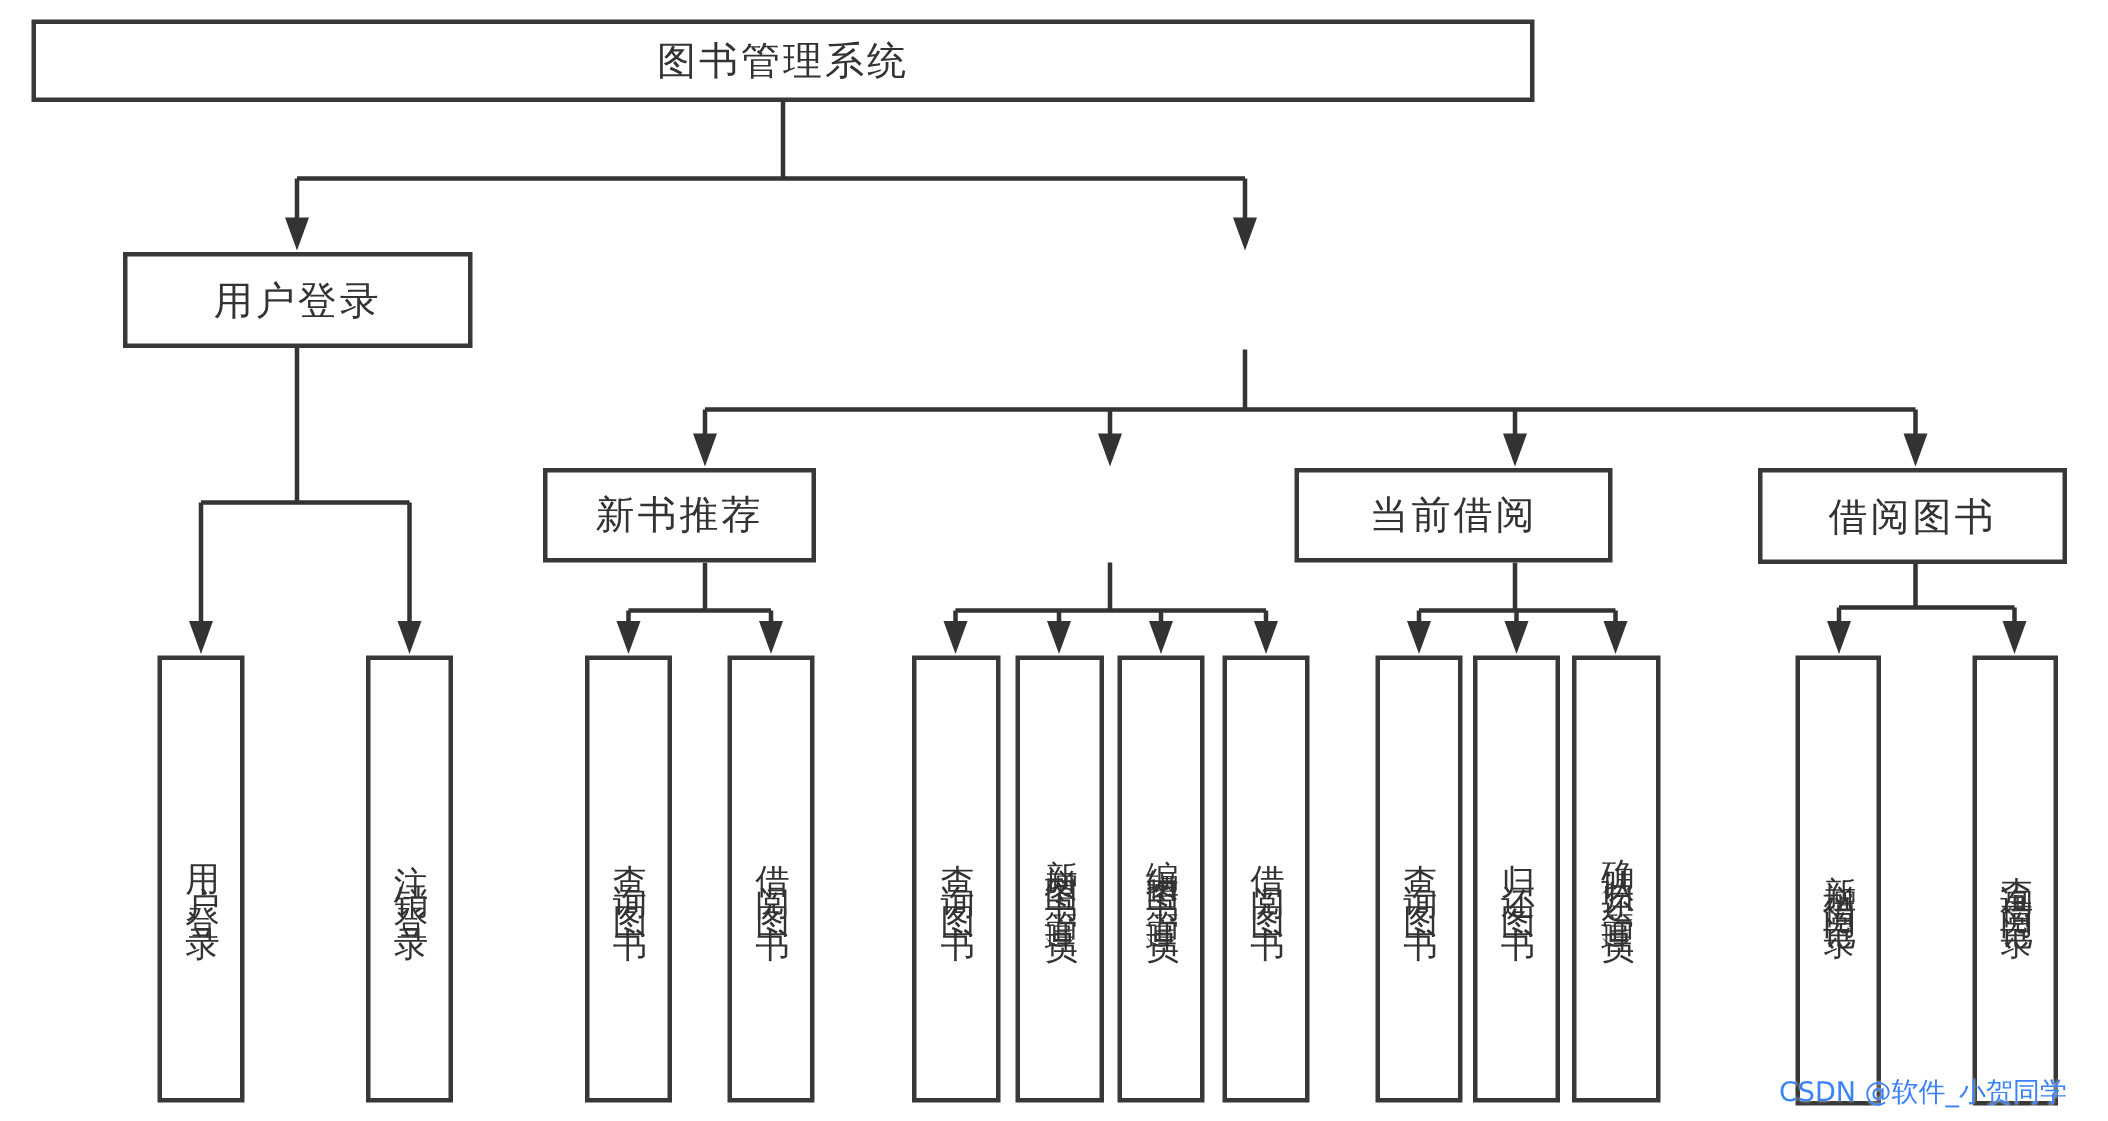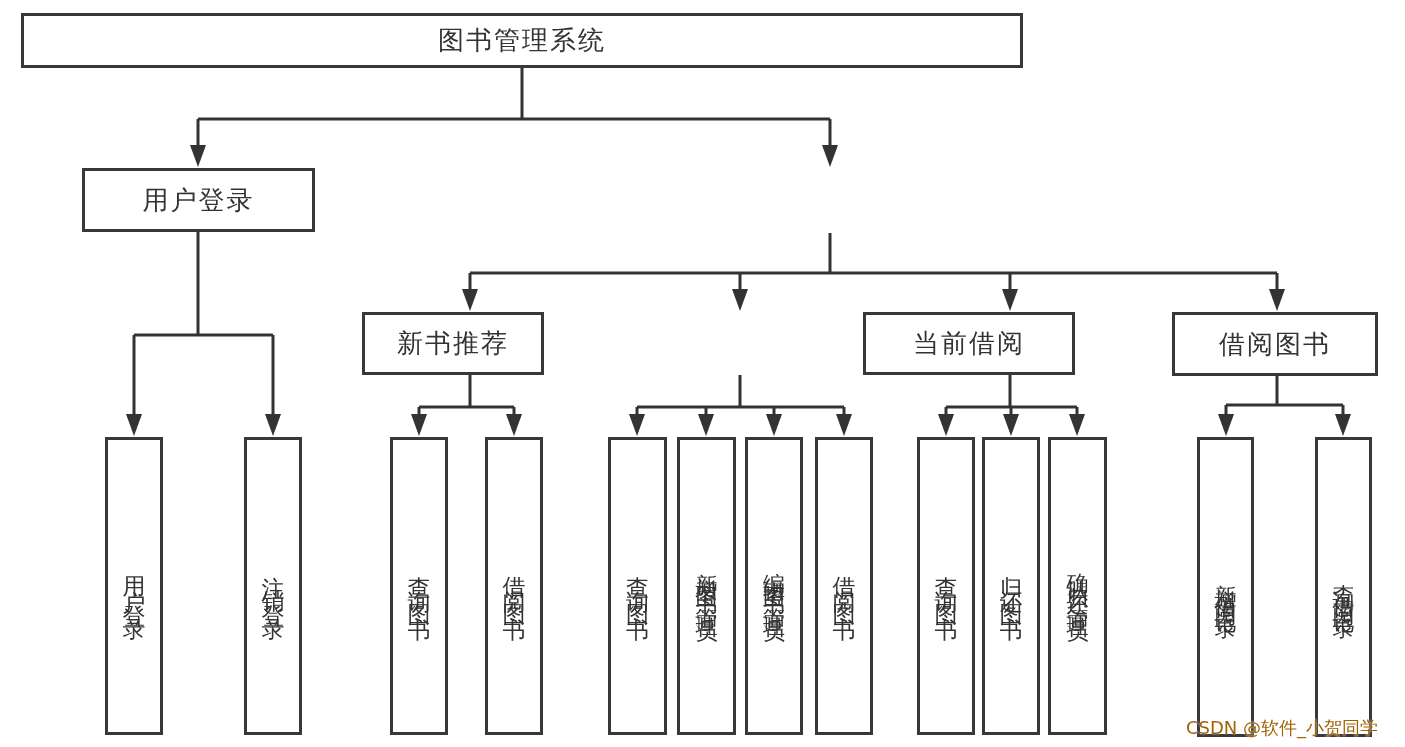--- a/index.html
+++ b/index.html
@@ -54,21 +54,21 @@
   }
   .vbox.long {
     font-size: 22px;
     letter-spacing: 7px;
   }
   .watermark {
     position: absolute;
     left: 1186px;
     top: 716px;
     font-size: 18px;
-    color: #a16207;
+    color: #3b82f6;
     text-shadow: 0 0 2px #ffffff;
     z-index: 5;
     white-space: nowrap;
   }
 </style>
 </head>
 <body>
 
 <div class="stage">
 

